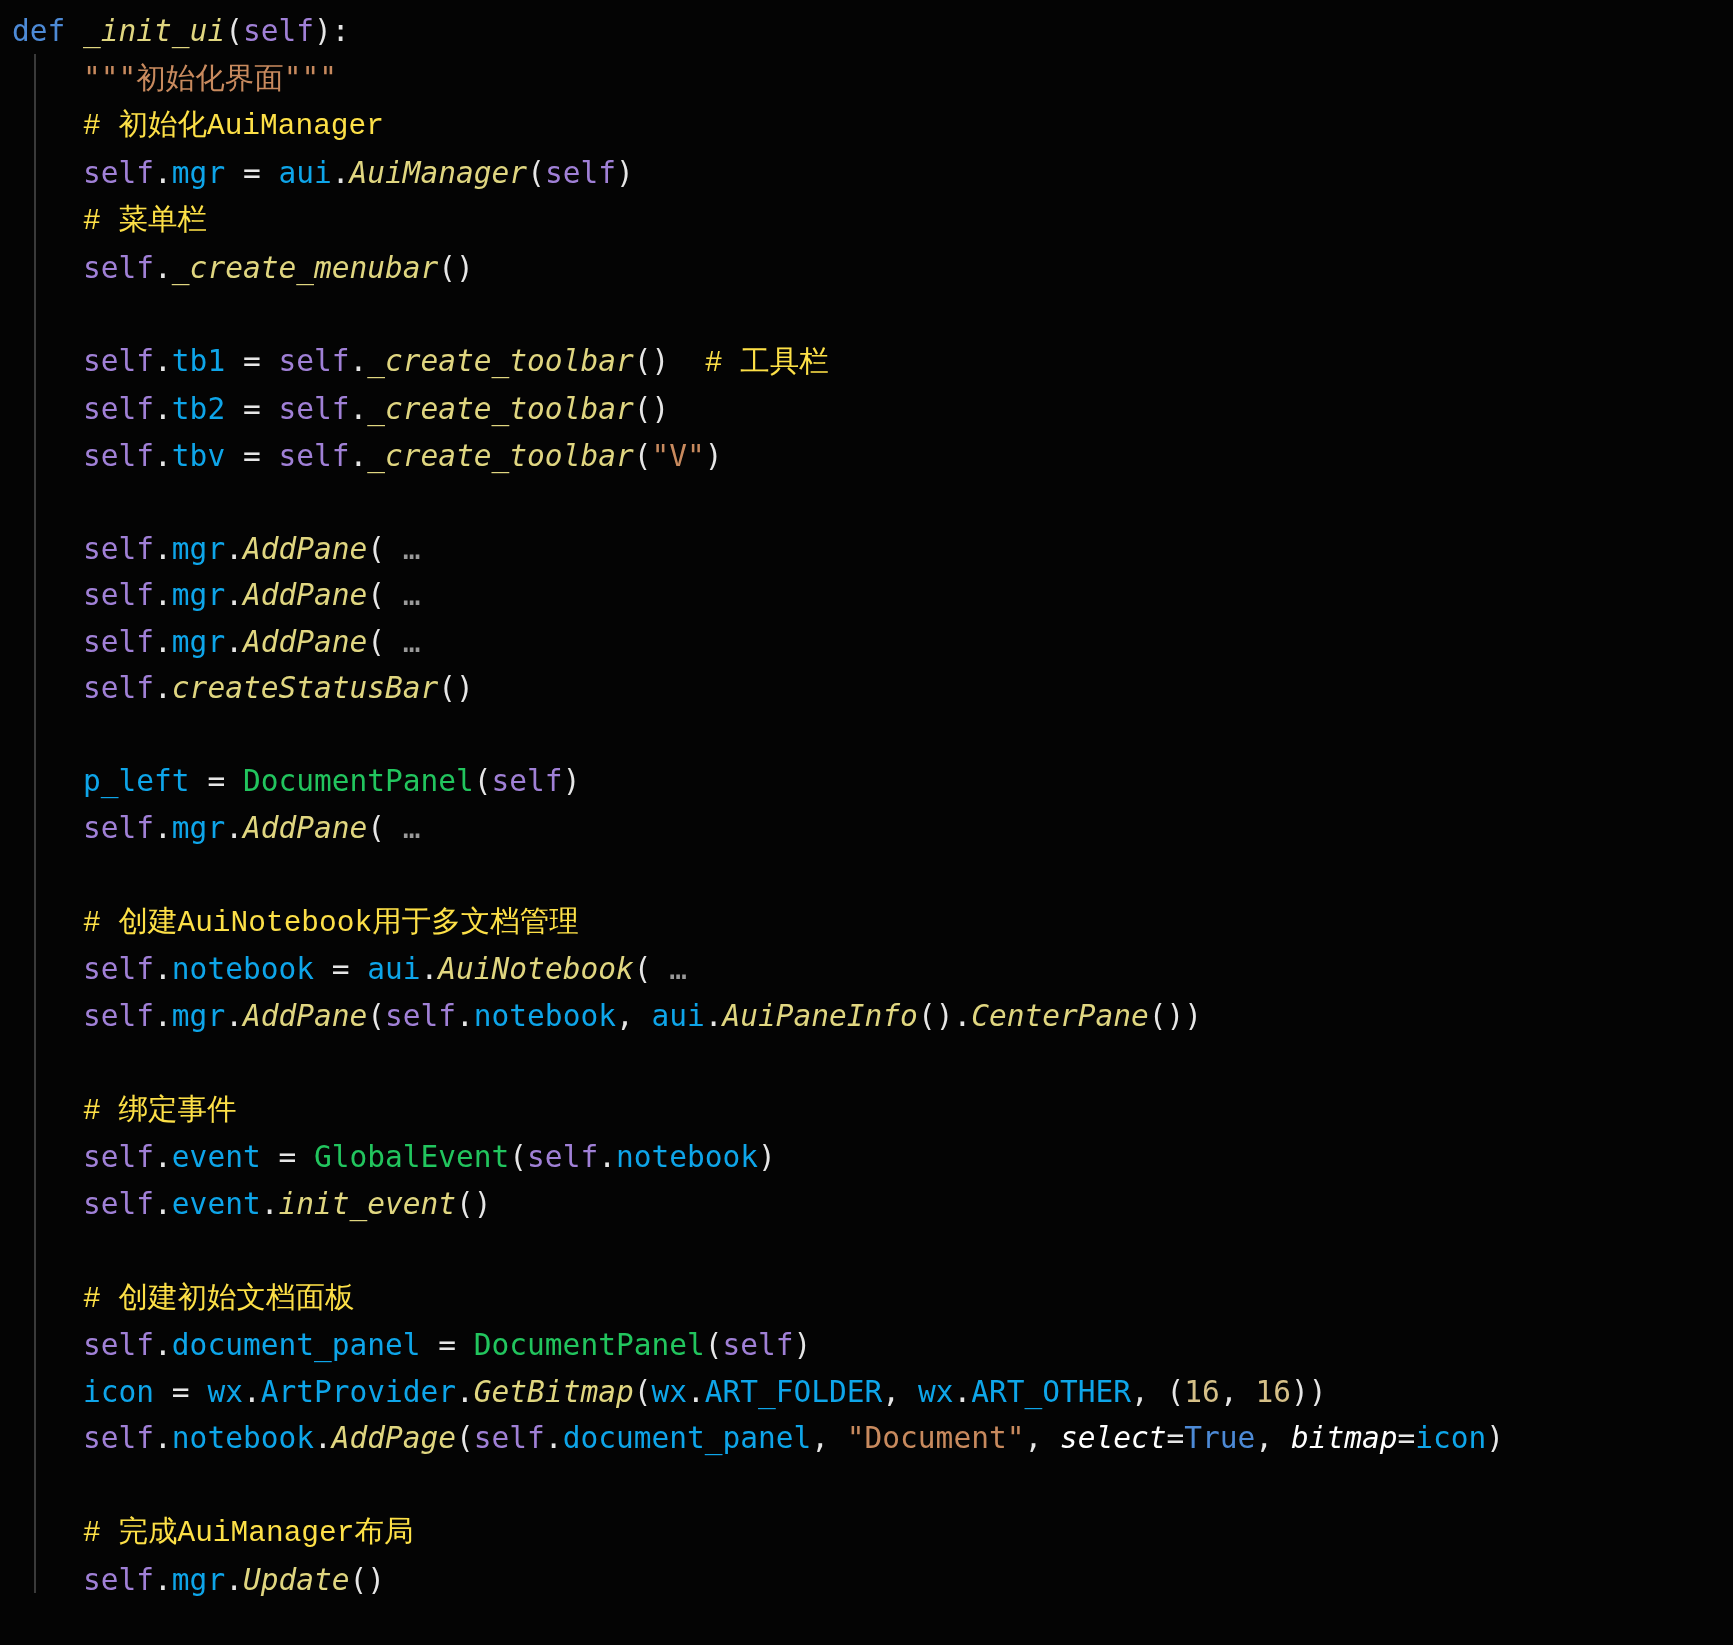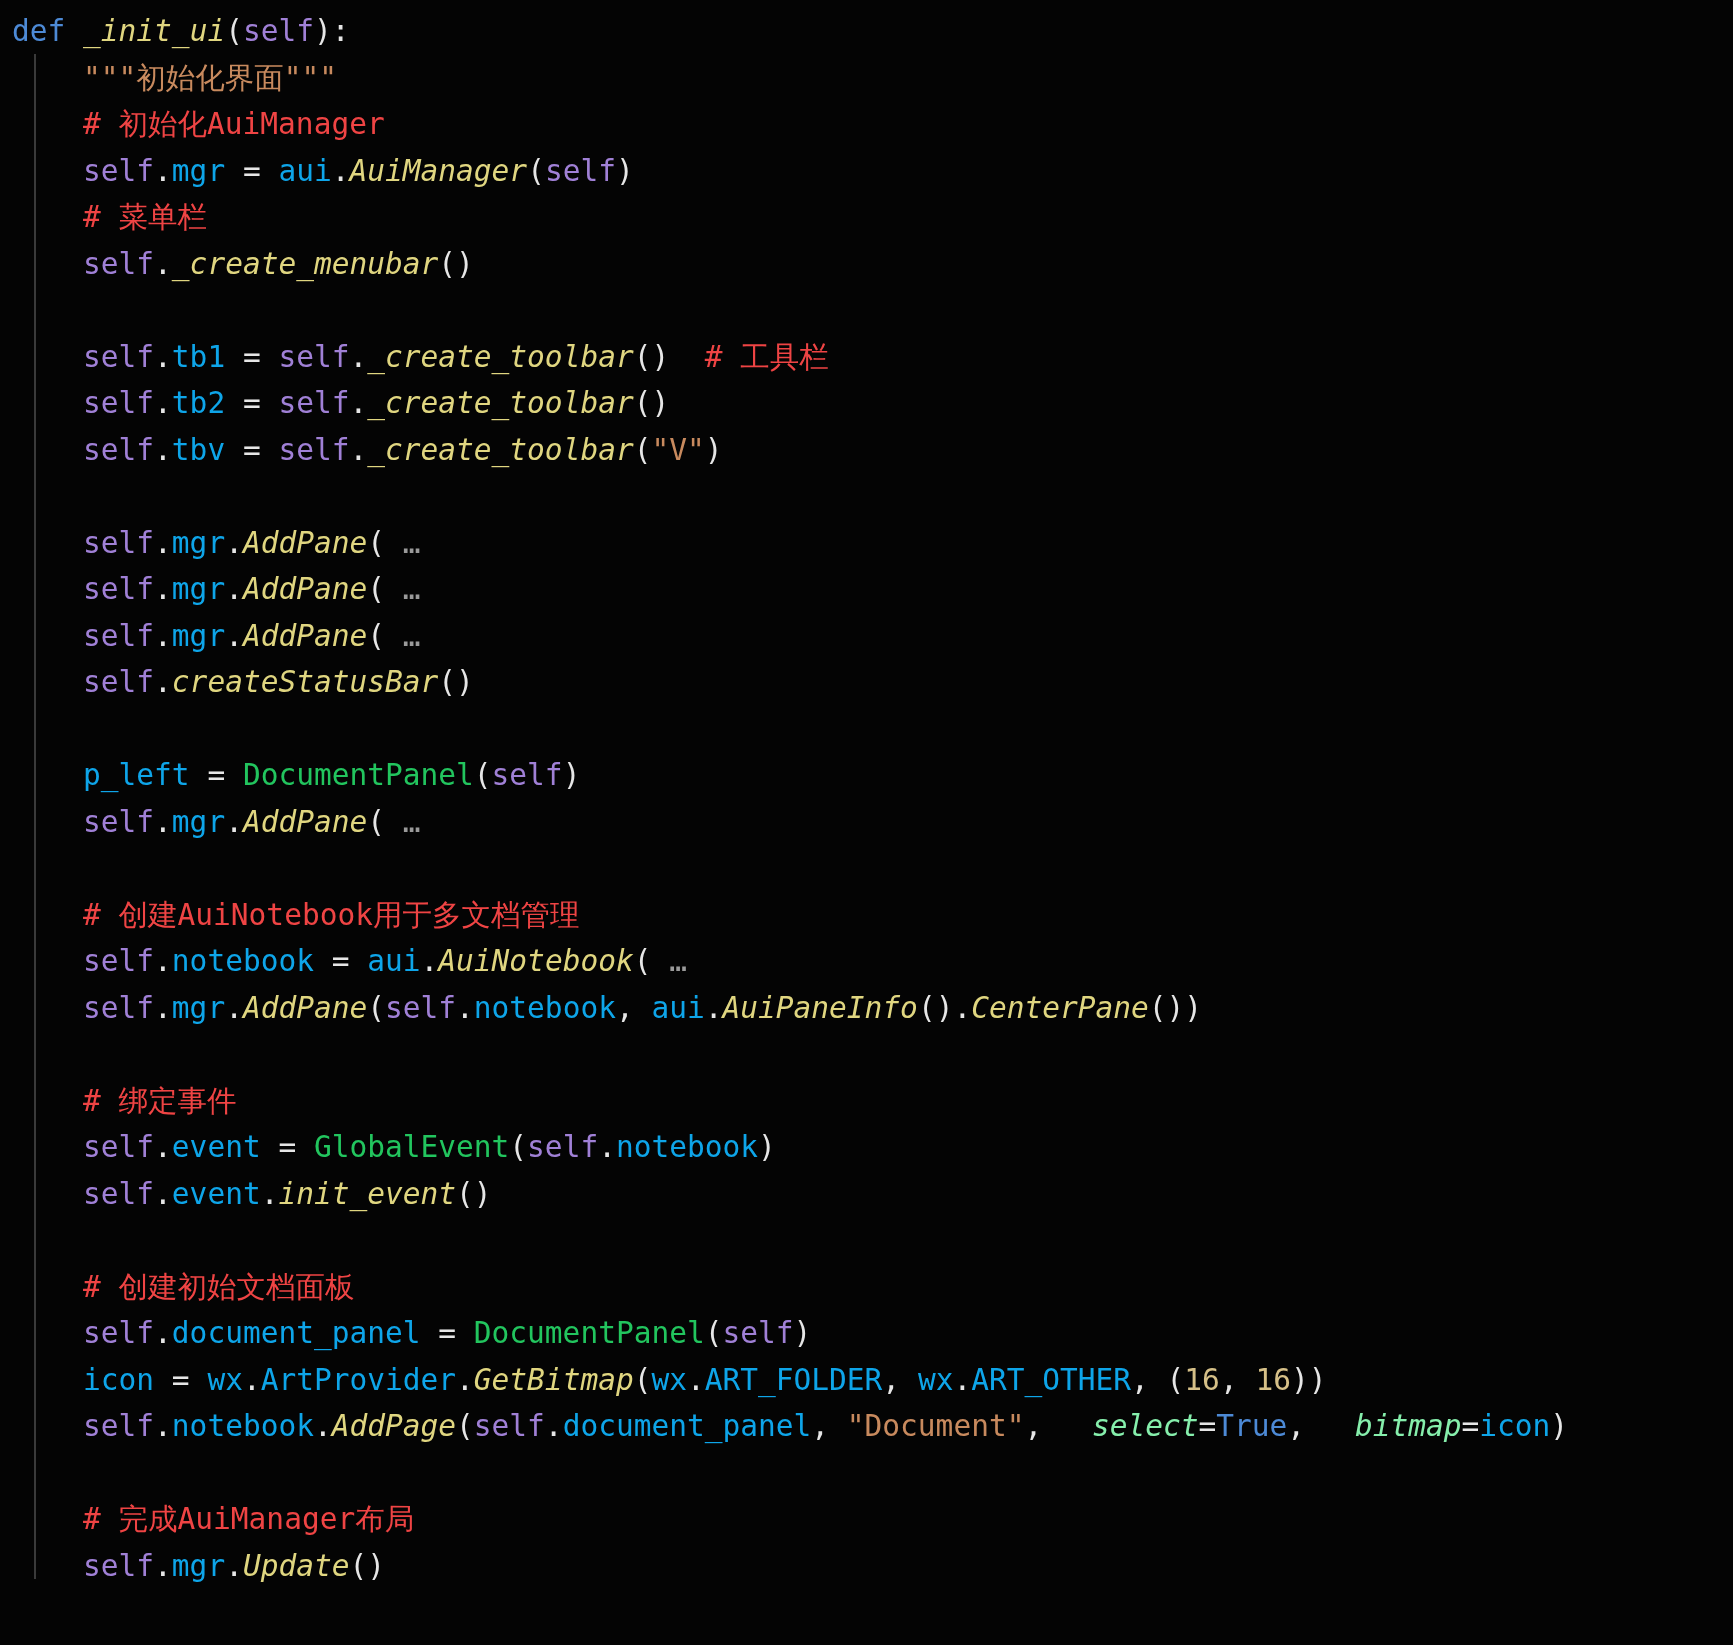--- a/index.html
+++ b/index.html
@@ -19,24 +19,24 @@
     white-space: pre;
     color: #e6e6e6;
     tab-size: 4;
     position: relative;
   }
   .kw   { color: #4d8ad6; }            
   .fn   { color: #e0d680; font-style: italic; }            
   .self { color: #a080d6; }  
   .op   { color: #e6e6e6; }            
   .str  { color: #c88a5e; }            
-  .cmt  { color: #ef4444; }            
+  .cmt  { color: #fde047; font-family: Liberation Mono, monospace; }            
   .id   { color: #0ea5e9; }            
   .cls  { color: #22c55e; }            
-  .kwarg{ color: #86efac; font-style: italic; margin-left: 32px; }  
+  .kwarg{ color: #ffffff; font-style: italic; }  
   .num  { color: #d6c088; }            
   .bool { color: #4d8ad6; }            
   .fold { color: #9a9a9a; letter-spacing: 1px; } 
 
   
   .guide {
     position: absolute;
     top: 54px;      
     bottom: 18px;
     left: 34px;     

